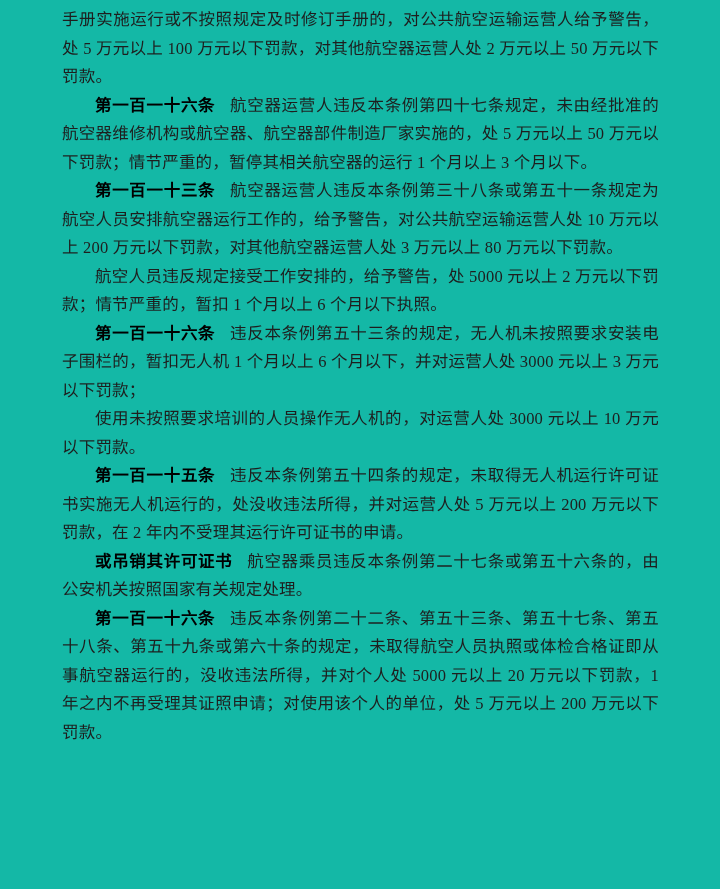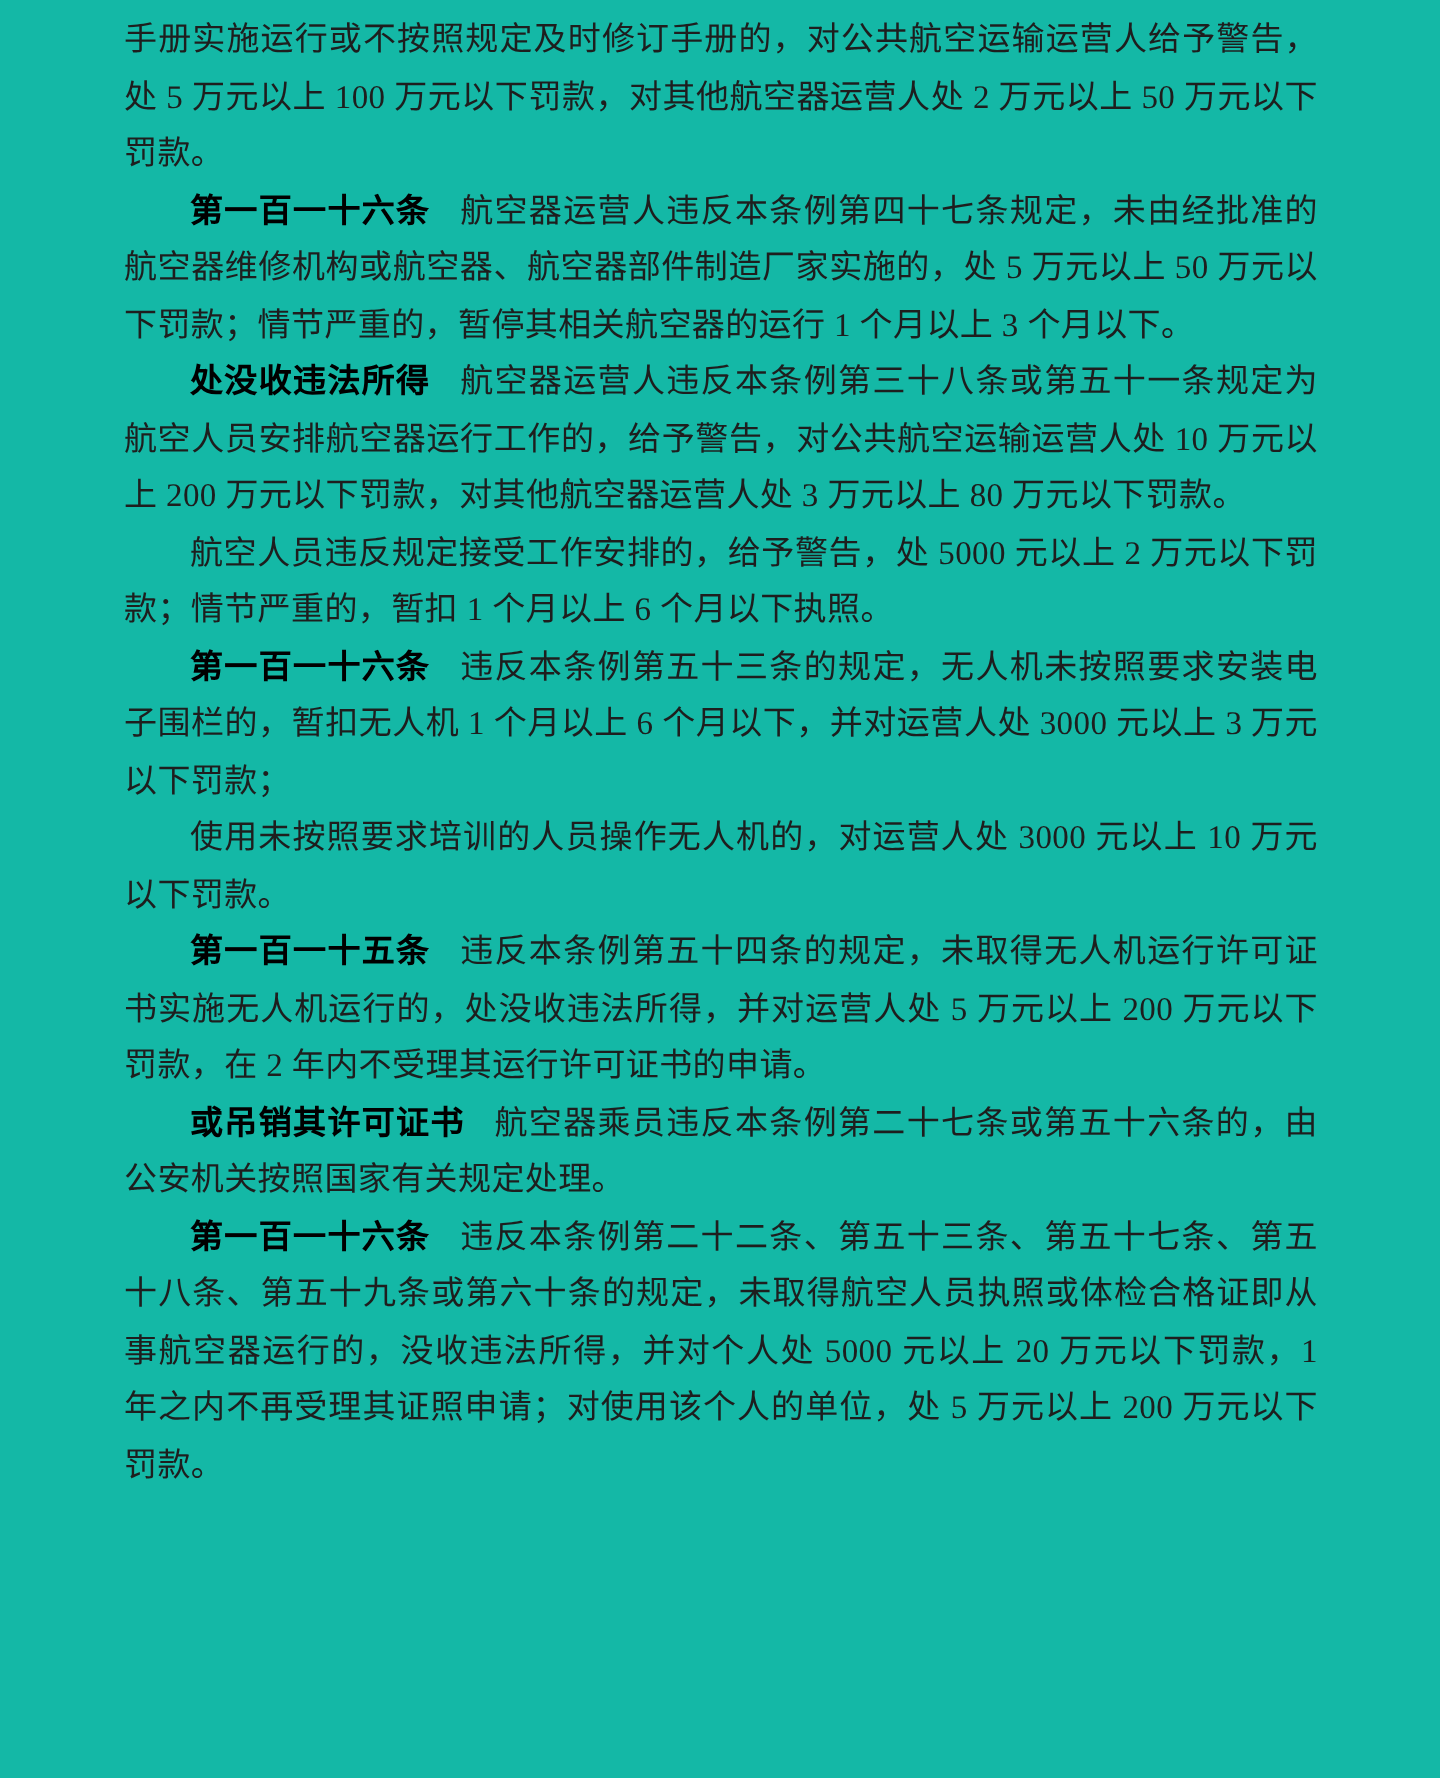--- a/index.html
+++ b/index.html
@@ -54,21 +54,21 @@
     font-family: "Liberation Serif", serif;
   }
 </style>
 </head>
 <body>
 
 <div class="page">
   <div class="content">
     <p><span>手册实施运行或不按照规定及时修订手册的，对公共航空运输运营人给予警告，处 5 万元以上 100 万元以下罚款，对其他航空器运营人处 2 万元以上 50 万元以下罚款。</span></p>
     <p class="indent"><b class="lead">第一百一十六条</b><span>航空器运营人违反本条例第四十七条规定，未由经批准的航空器维修机构或航空器、航空器部件制造厂家实施的，处 5 万元以上 50 万元以下罚款；情节严重的，暂停其相关航空器的运行 1 个月以上 3 个月以下。</span></p>
-    <p class="indent"><b class="lead">处没收违法所得</b><span>航空器运营人违反本条例第三十八条或第五十一条规定为航空人员安排航空器运行工作的，给予警告，对公共航空运输运营人处 10 万元以上 200 万元以下罚款，对其他航空器运营人处 3 万元以上 80 万元以下罚款。</span></p>
+    <p class="indent"><b class="lead">第一百一十三条</b><span>航空器运营人违反本条例第三十八条或第五十一条规定为航空人员安排航空器运行工作的，给予警告，对公共航空运输运营人处 10 万元以上 200 万元以下罚款，对其他航空器运营人处 3 万元以上 80 万元以下罚款。</span></p>
     <p class="indent"><span>航空人员违反规定接受工作安排的，给予警告，处 5000 元以上 2 万元以下罚款；情节严重的，暂扣 1 个月以上 6 个月以下执照。</span></p>
     <p class="indent"><b class="lead">第一百一十六条</b><span>违反本条例第五十三条的规定，无人机未按照要求安装电子围栏的，暂扣无人机 1 个月以上 6 个月以下，并对运营人处 3000 元以上 3 万元以下罚款；</span></p>
     <p class="indent"><span>使用未按照要求培训的人员操作无人机的，对运营人处 3000 元以上 10 万元以下罚款。</span></p>
     <p class="indent"><b class="lead">第一百一十五条</b><span>违反本条例第五十四条的规定，未取得无人机运行许可证书实施无人机运行的，处没收违法所得，并对运营人处 5 万元以上 200 万元以下罚款，在 2 年内不受理其运行许可证书的申请。</span></p>
     <p class="indent"><b class="lead">或吊销其许可证书</b><span>航空器乘员违反本条例第二十七条或第五十六条的，由公安机关按照国家有关规定处理。</span></p>
     <p class="indent"><b class="lead">第一百一十六条</b><span>违反本条例第二十二条、第五十三条、第五十七条、第五十八条、第五十九条或第六十条的规定，未取得航空人员执照或体检合格证即从事航空器运行的，没收违法所得，并对个人处 5000 元以上 20 万元以下罚款，1 年之内不再受理其证照申请；对使用该个人的单位，处 5 万元以上 200 万元以下罚款。</span></p>
 
   </div>
 </div>
 

